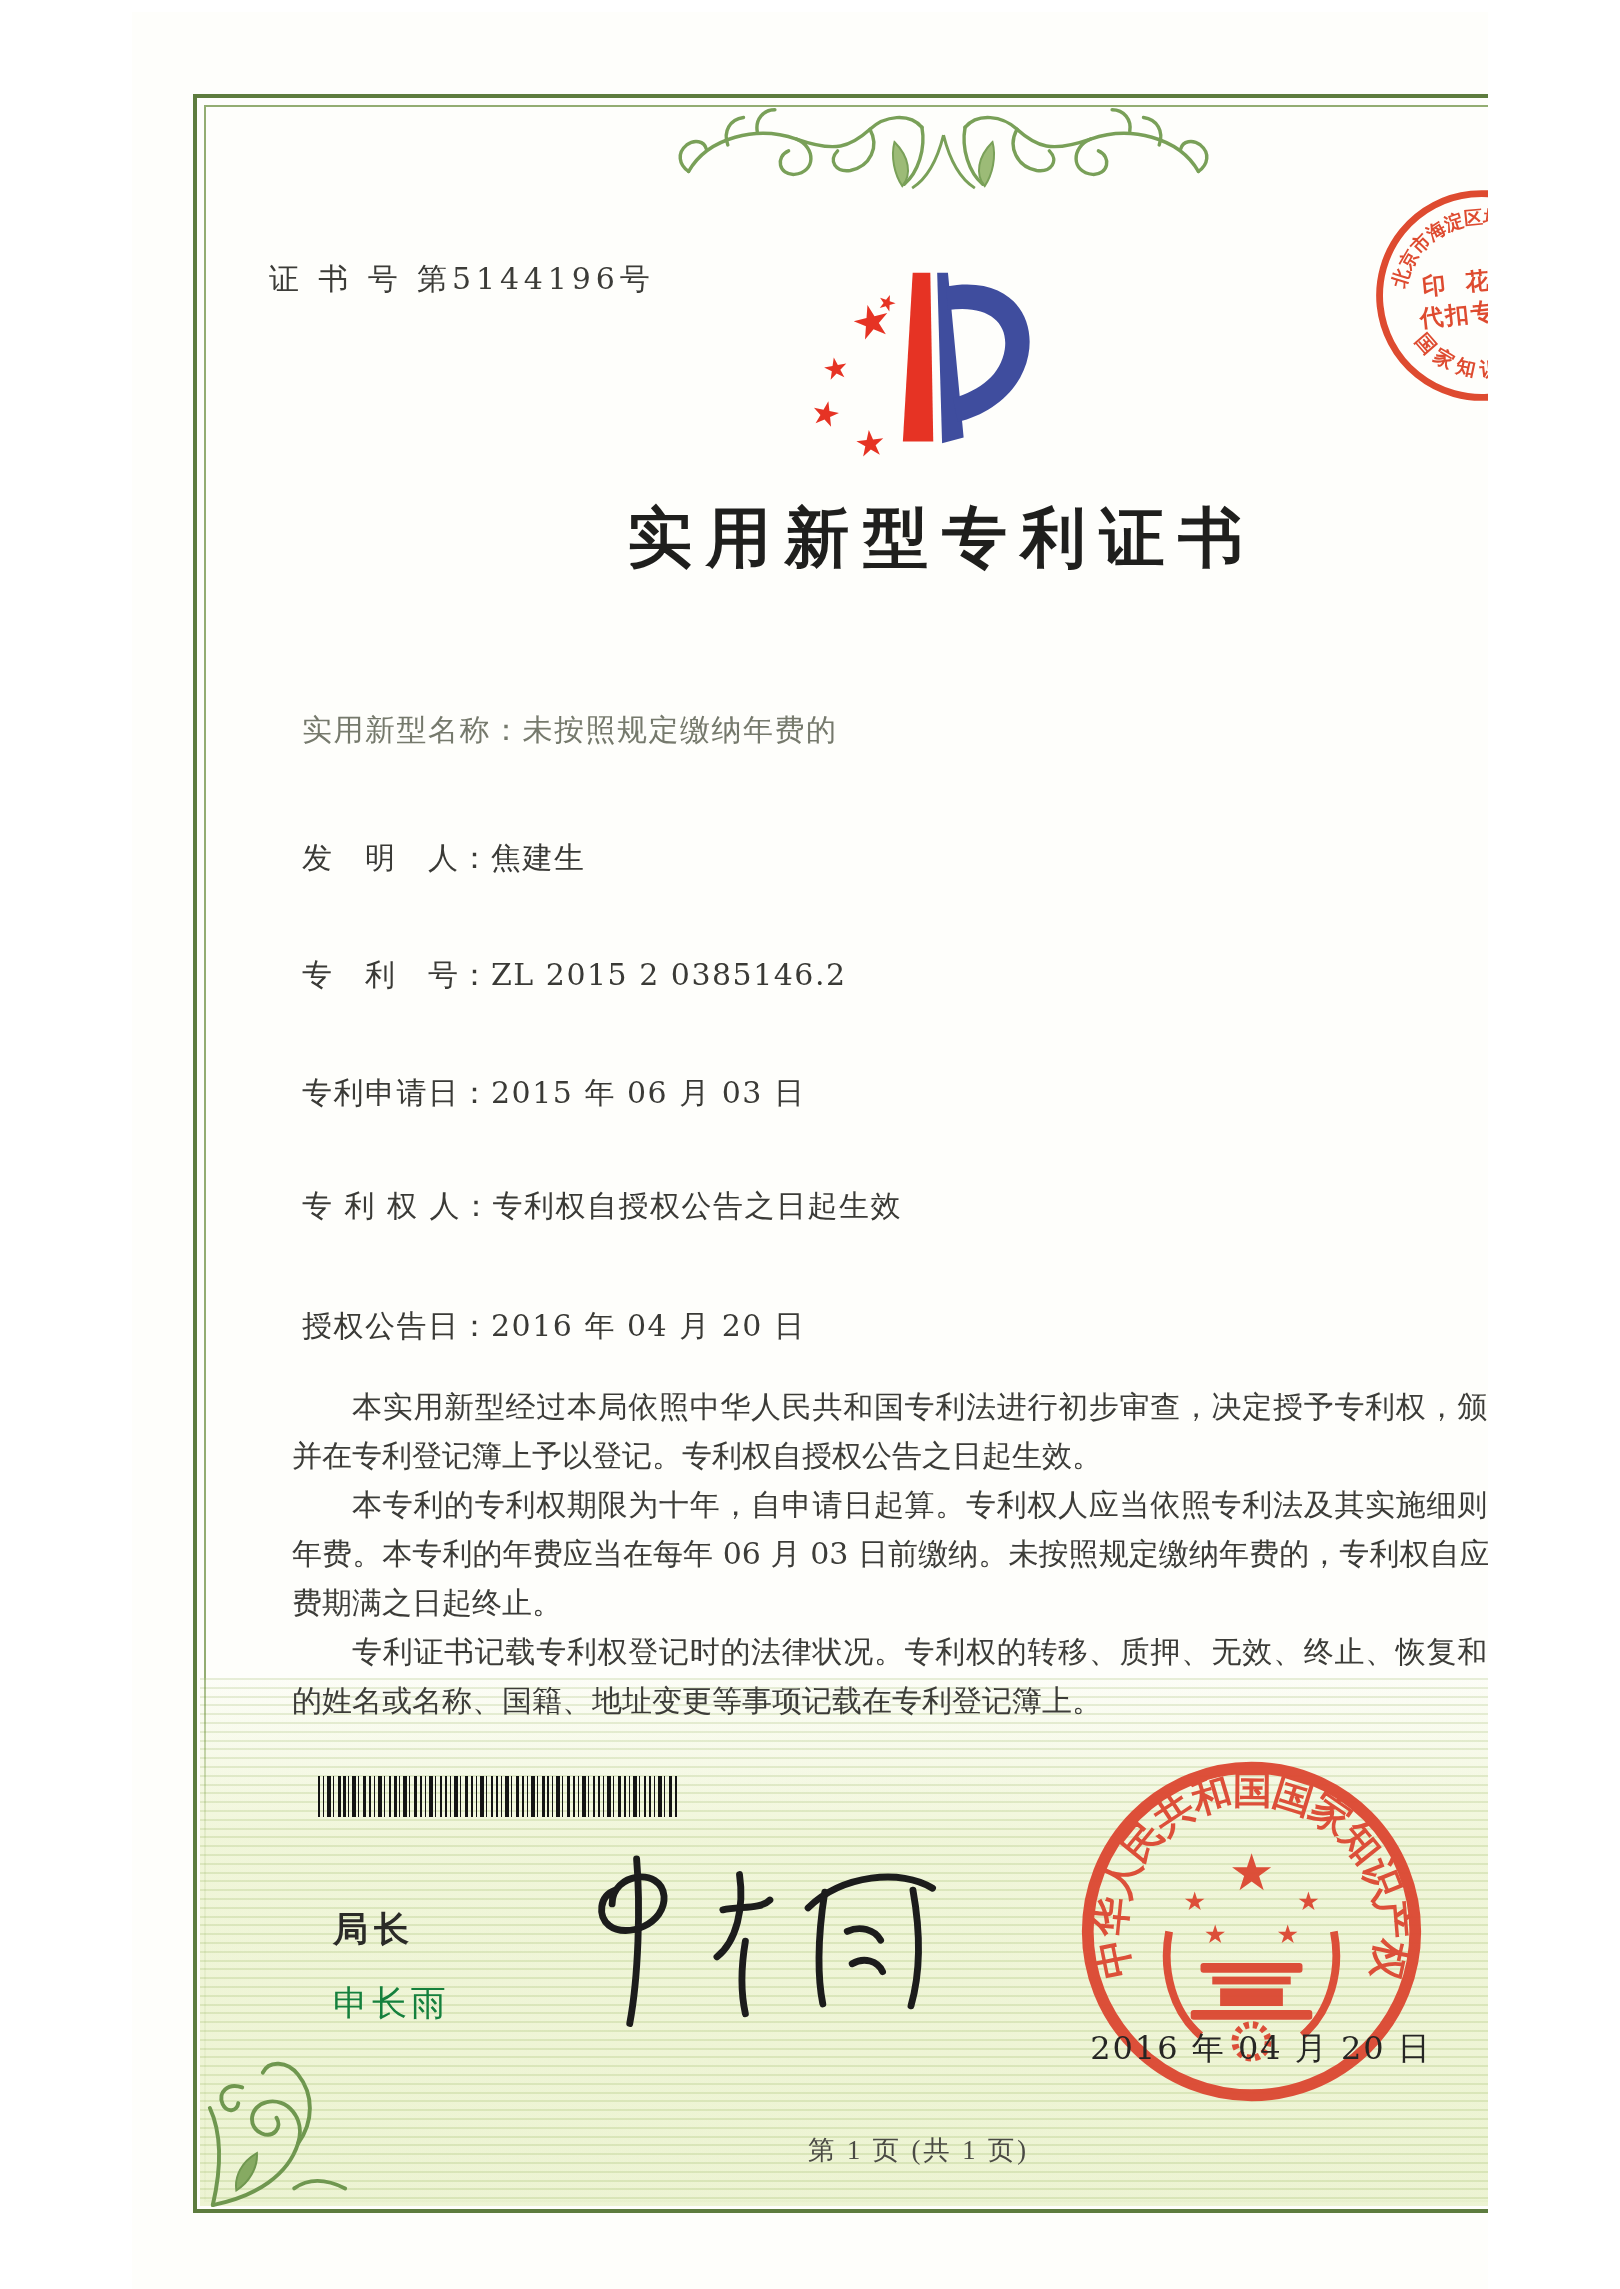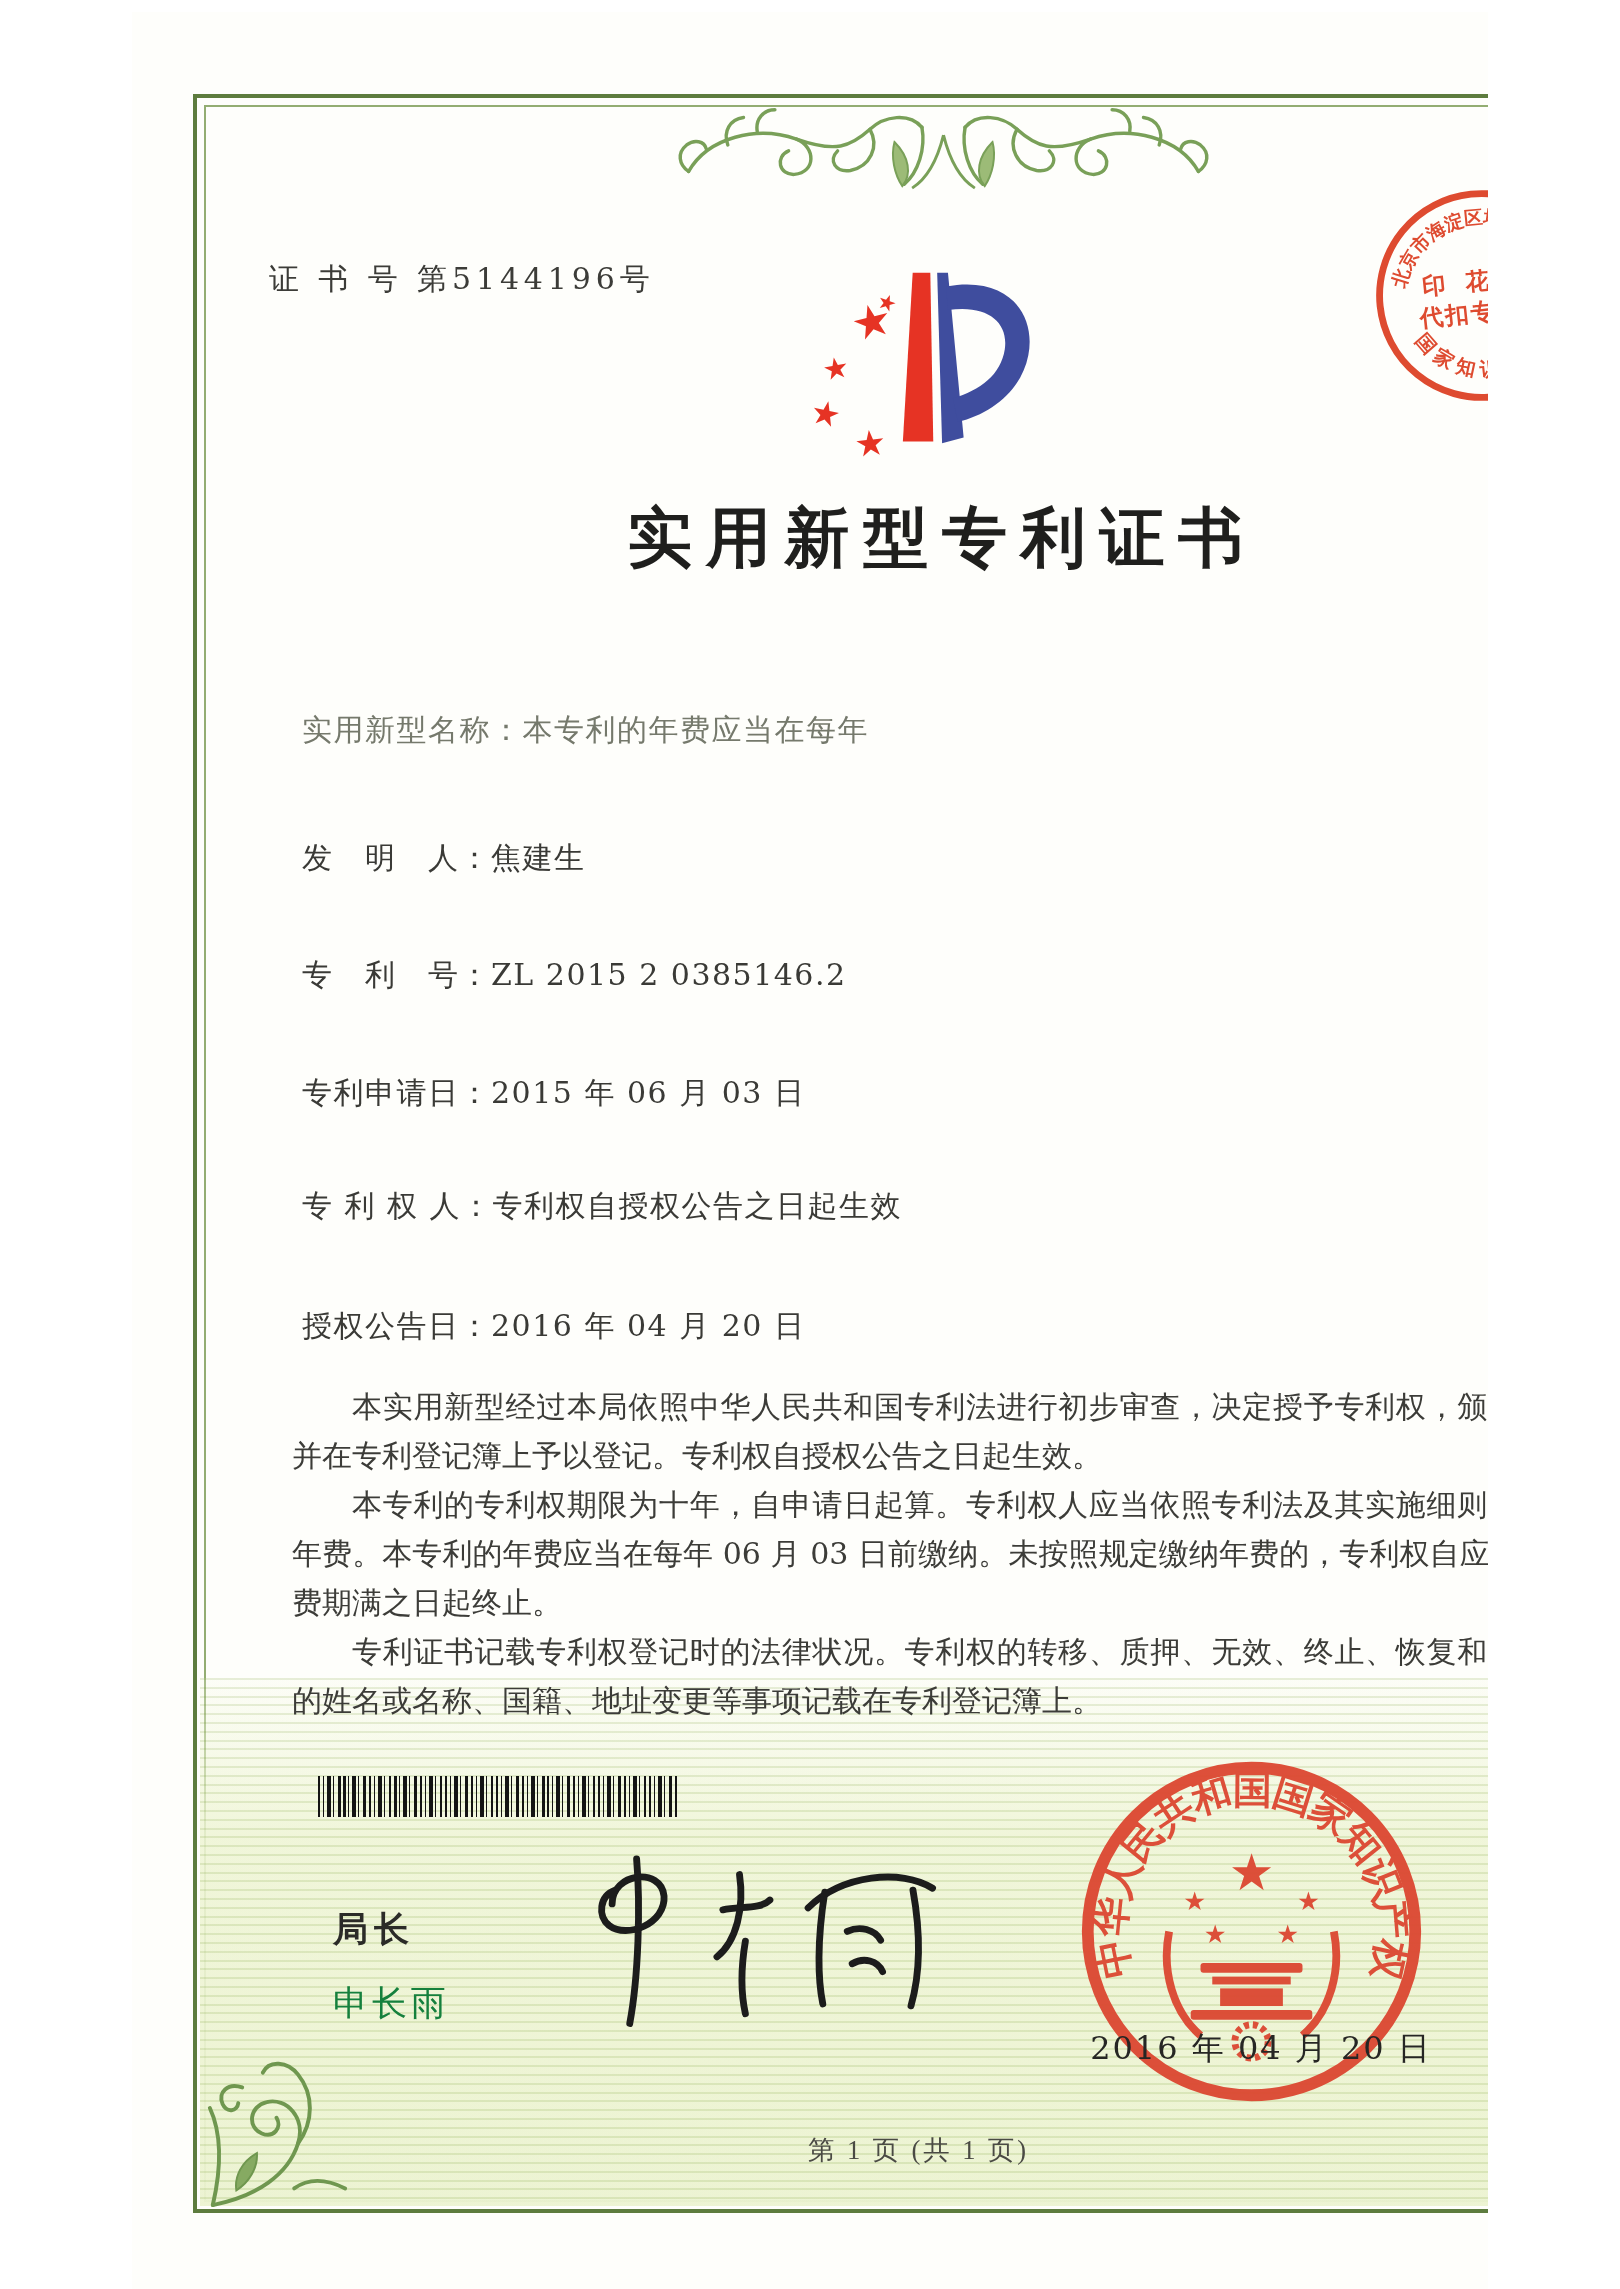--- a/index.html
+++ b/index.html
@@ -158,21 +158,21 @@
         <textPath href="#stampBottomArc" startOffset="6" textLength="178">国家知识产权局</textPath>
       </text>
       <text x="125" y="118" font-size="24" text-anchor="middle" letter-spacing="6">印 花 税</text>
       <text x="125" y="150" font-size="24" text-anchor="middle" letter-spacing="2">代扣专用章</text>
     </g>
   </svg>
 
   <div class="txt title">实用新型专利证书</div>
 
   <div class="field gray" style="top:698px">
-    <span>实用新型名称：</span><span>本专利的年费应当在每年</span>
+    <span>实用新型名称：</span><span>未按照规定缴纳年费的</span>
   </div>
   <div class="field" style="top:826px">
     <span>发　明　人：</span><span>焦建生</span>
   </div>
   <div class="field" style="top:943px">
     <span>专　利　号：</span><span>ZL 2015 2 0385146.2</span>
   </div>
   <div class="field" style="top:1061px">
     <span>专利申请日：</span><span>2015 年 06 月 03 日</span>
   </div>

